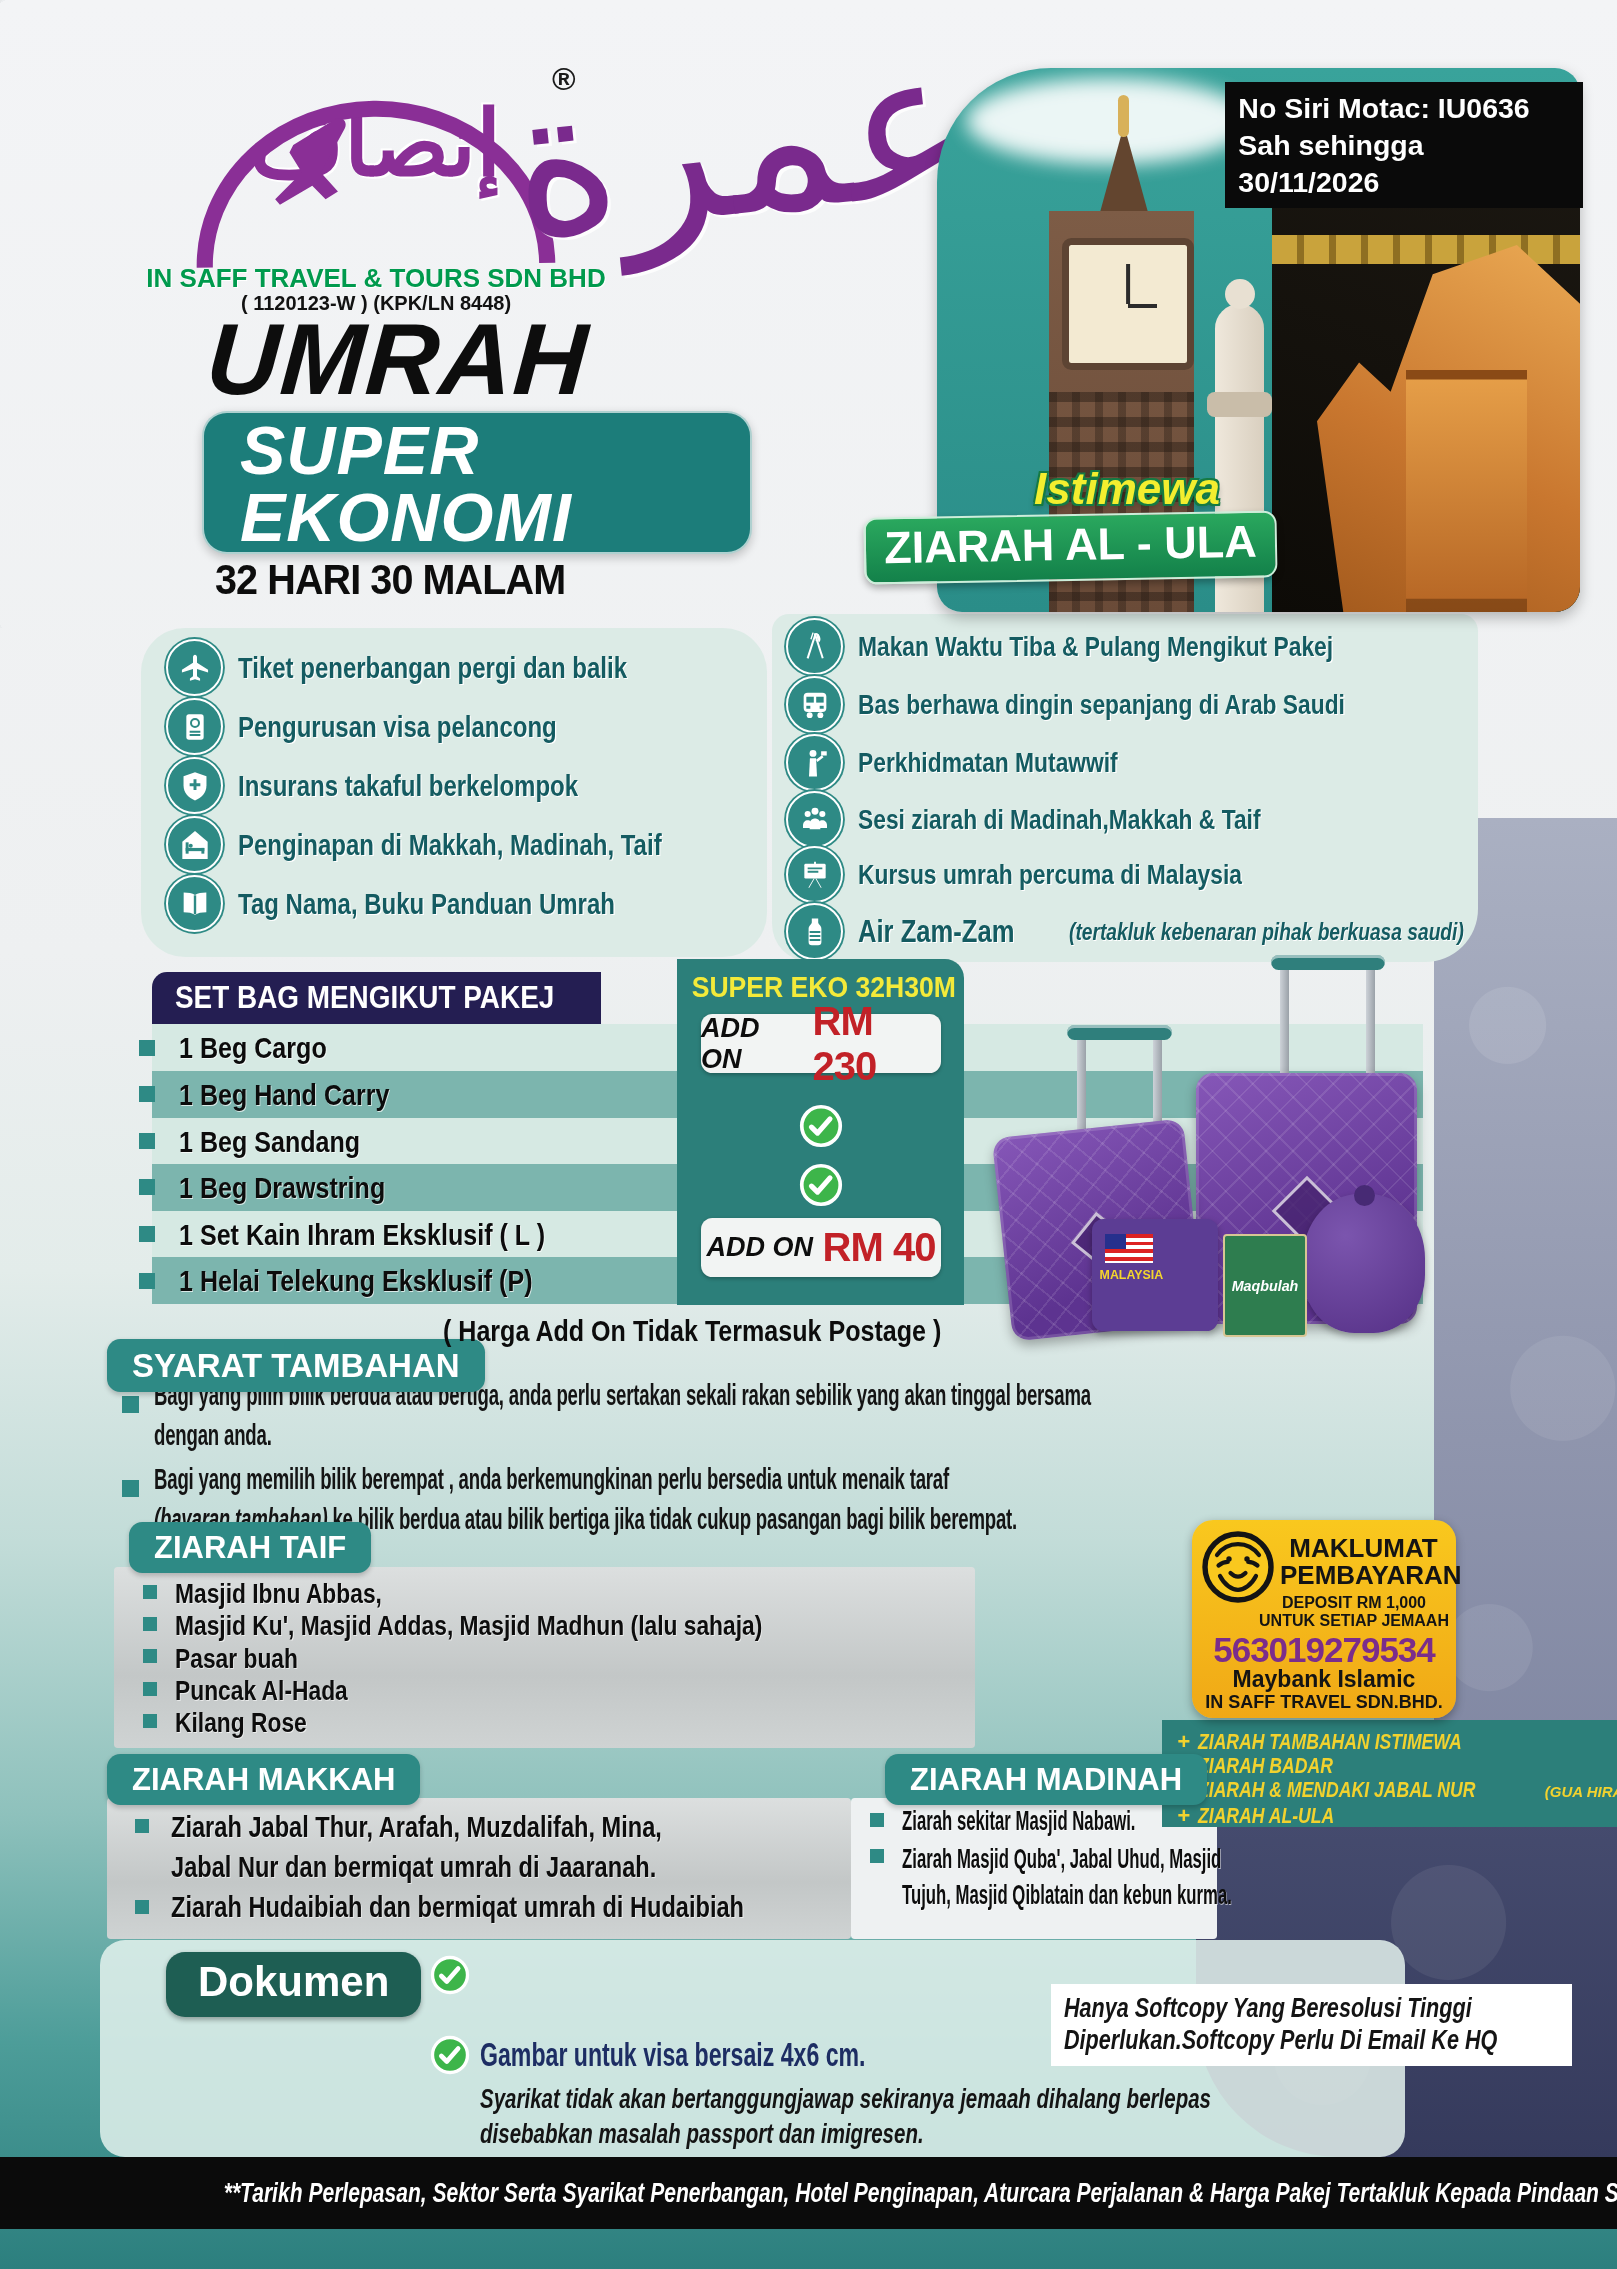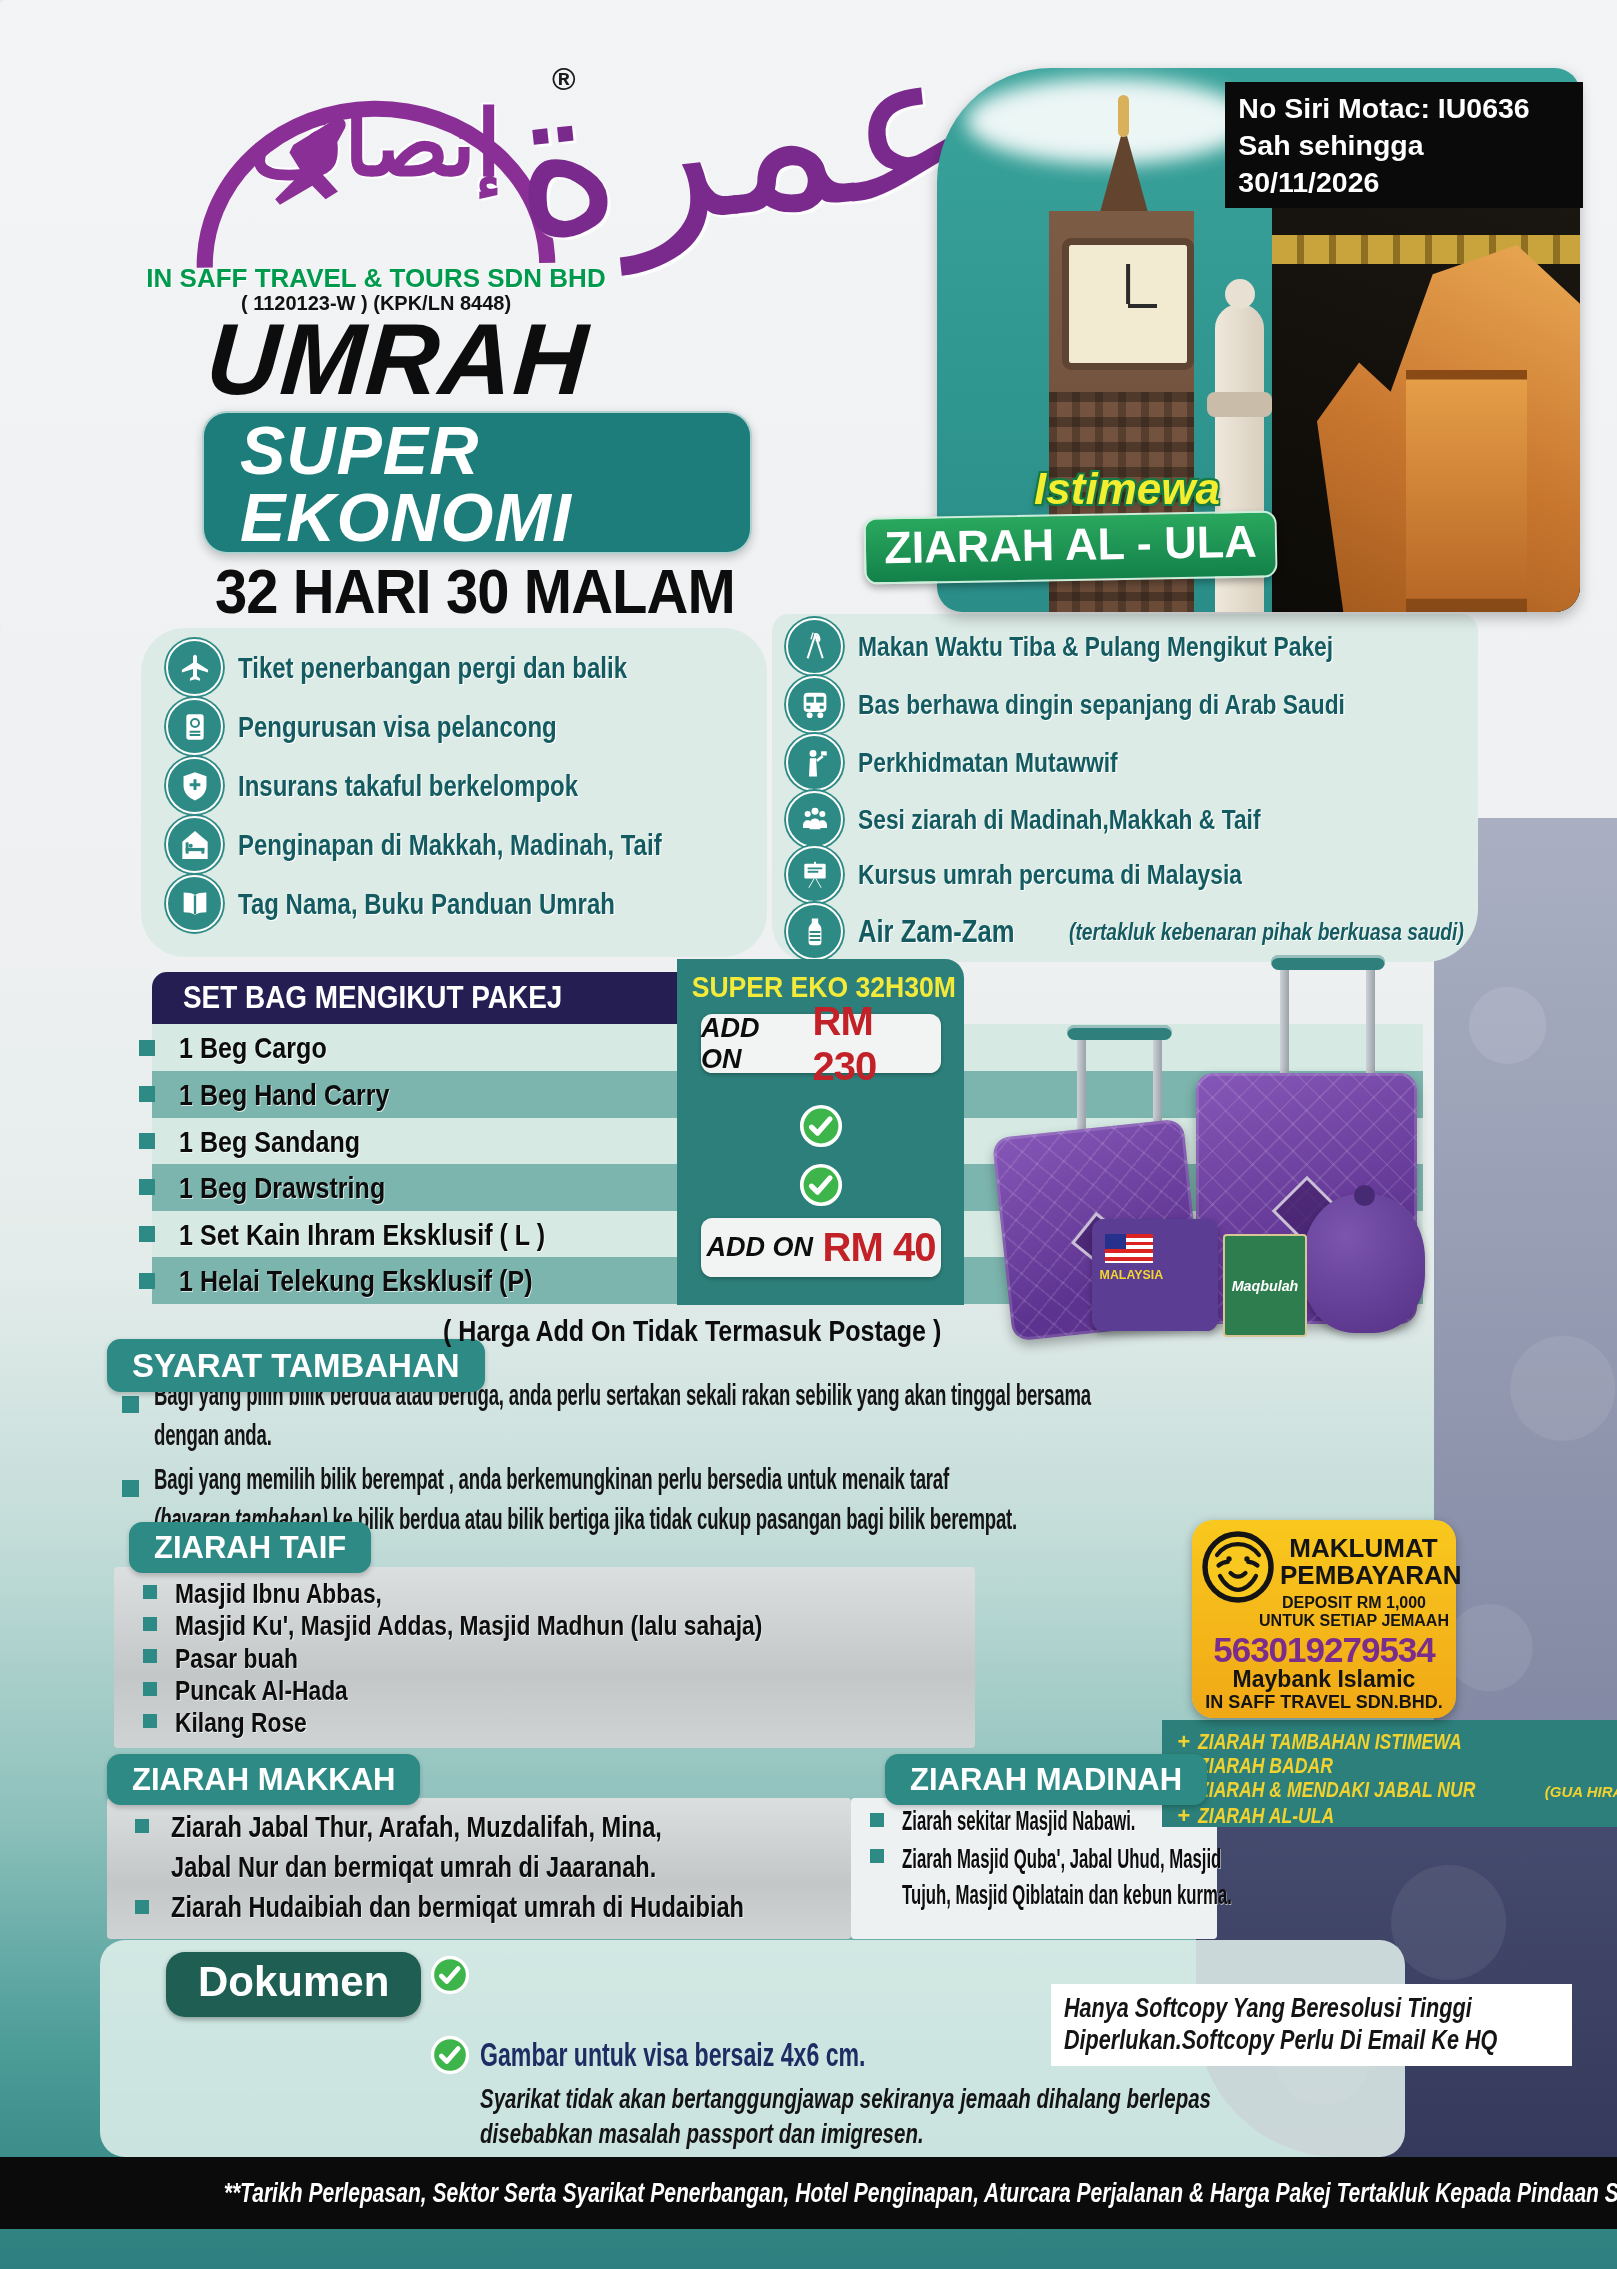--- a/index.html
+++ b/index.html
@@ -35,21 +35,21 @@
   .logo-reg{left:143px;top:292px;width:466px;text-align:center;font-size:20px;font-weight:700;color:#121212;}
   .reg-mark{left:552px;top:61px;font-size:32px;font-weight:700;color:#1a1a1a;}
   .big-callig{left:510px;top:-38px;width:457px;height:361px;text-align:center;font-size:204px;line-height:361px;
     color:#7a2a8d;transform:rotate(-6deg);text-shadow:2.9px 2.9px 0 rgba(255,255,255,.8);z-index:1;}
   
   .umrah{left:207px;top:302px;font-size:101px;font-weight:900;font-style:italic;color:#0d0d0d;
     transform:skewX(-4deg);letter-spacing:1px;z-index:2;}
   .superbox{left:202px;top:411px;width:550px;height:143px;background:#1c7d7a;border-radius:25px;
     border:2.9px solid rgba(255,255,255,.65);box-shadow:0 3.8px 9.5px rgba(0,0,0,.2);z-index:2;padding:3.8px 0 0 36px;box-sizing:border-box;}
   .superbox div{font-size:68px;line-height:67px;font-weight:900;font-style:italic;color:#fff;letter-spacing:1px;}
-  .duration{left:215px;top:555px;font-size:63px;font-weight:800;color:#0d0d0d;letter-spacing:-1px;text-align:right;}
+  .duration{left:215px;top:555px;font-size:43px;font-weight:800;color:#0d0d0d;letter-spacing:-1px;text-align:right;}
   .pakej{left:221px;top:626px;font-size:40px;font-weight:800;color:#101010;}
   
   .card{left:937px;top:68px;width:643px;height:544px;border-radius:114px 25px 25px 25px;overflow:hidden;z-index:2;
     background:linear-gradient(180deg,#39a39b,#2a8d88);box-shadow:0 5.7px 13.3px rgba(0,0,0,.25);}
   .cloud{position:absolute;background:#fff;border-radius:50%;filter:blur(9.5px);opacity:.9;}
   .tower{position:absolute;left:112px;top:143px;width:145px;bottom:0;background:linear-gradient(180deg,#7d5c46,#6a4b38);}
   .tower .face{position:absolute;left:13.3px;top:27px;width:118px;height:118px;background:#f3ead2;border:7.6px solid #5d4433;border-radius:9.5px;}
   .tower .face::before{content:"";position:absolute;left:50%;top:50%;width:3.8px;height:40px;background:#2b2b2b;transform:translate(-50%,-100%);}
   .tower .face::after{content:"";position:absolute;left:50%;top:50%;width:28.5px;height:3.8px;background:#2b2b2b;}
   .tower .bodywin{position:absolute;left:0;right:0;top:181px;bottom:0;
@@ -80,22 +80,22 @@
   .panelL{left:141px;top:628px;width:626px;height:329px;background:#dcebe6;border-radius:44px;z-index:1;}
   .panelR{left:772px;top:614px;width:706px;height:348px;background:#dcebe6;border-radius:17px 17px 53px 38px;z-index:1;}
   .inc{position:absolute;display:flex;align-items:center;gap:15px;z-index:2;}
   .icircle{width:53px;height:53px;border-radius:50%;background:#2e8a85;border:2.9px solid #fff;
     box-shadow:0 0 0 1.9px #2e8a85;display:flex;align-items:center;justify-content:center;flex:0 0 auto;}
   .ilabel{font-size:30px;font-weight:800;color:#145b61;text-shadow:1.4px 1.4px 0 #fff;}
   .inote{font-size:24px;font-weight:700;font-style:italic;color:#145b61;text-shadow:1px 1px 0 #fff;}
   
   .stripe{position:absolute;left:152px;width:1271px;height:47px;}
   .st-odd{background:#d6e9e3;} .st-even{background:#7cb5ae;}
-  .bag-header{left:152px;top:972px;width:525px;height:52px;background:#241e52;border-radius:15px 0 0 0;
-    color:#fff;font-size:31px;font-weight:800;line-height:52px;padding-left:31px;box-sizing:border-box;z-index:2;}
+  .bag-header{left:152px;top:972px;width:449px;height:52px;background:#241e52;border-radius:15px 0 0 0;
+    color:#fff;font-size:31px;font-weight:800;line-height:52px;padding-left:23px;box-sizing:border-box;z-index:2;}
   .bag-bullet{position:absolute;left:139px;width:16px;height:16px;background:#2e8a85;z-index:3;}
   .bag-label{position:absolute;left:179px;height:47px;line-height:47px;font-size:29.5px;font-weight:800;color:#0c0c0c;z-index:2;
     text-shadow:1px 1px 0 rgba(255,255,255,.7);}
   .supercol{left:677px;top:959px;width:287px;height:346px;background:#2c7f7a;border-radius:0 19px 0 0;z-index:3;}
   .supercol .colhead{position:absolute;top:11.4px;left:0;right:0;text-align:center;font-size:29.5px;font-weight:800;color:#f4ea3a;}
   .chip{position:absolute;left:24px;width:240px;height:59px;background:#f2f4f3;border-radius:11.4px;
     display:flex;align-items:center;justify-content:center;gap:9.5px;box-shadow:0 1.9px 3.8px rgba(0,0,0,.25);}
   .addon{font-size:27px;font-weight:900;font-style:italic;color:#0d0d0d;}
   .price{font-size:40px;font-weight:900;color:#c22127;letter-spacing:-1px;}
   .chk{width:44px;height:44px;display:block;}

